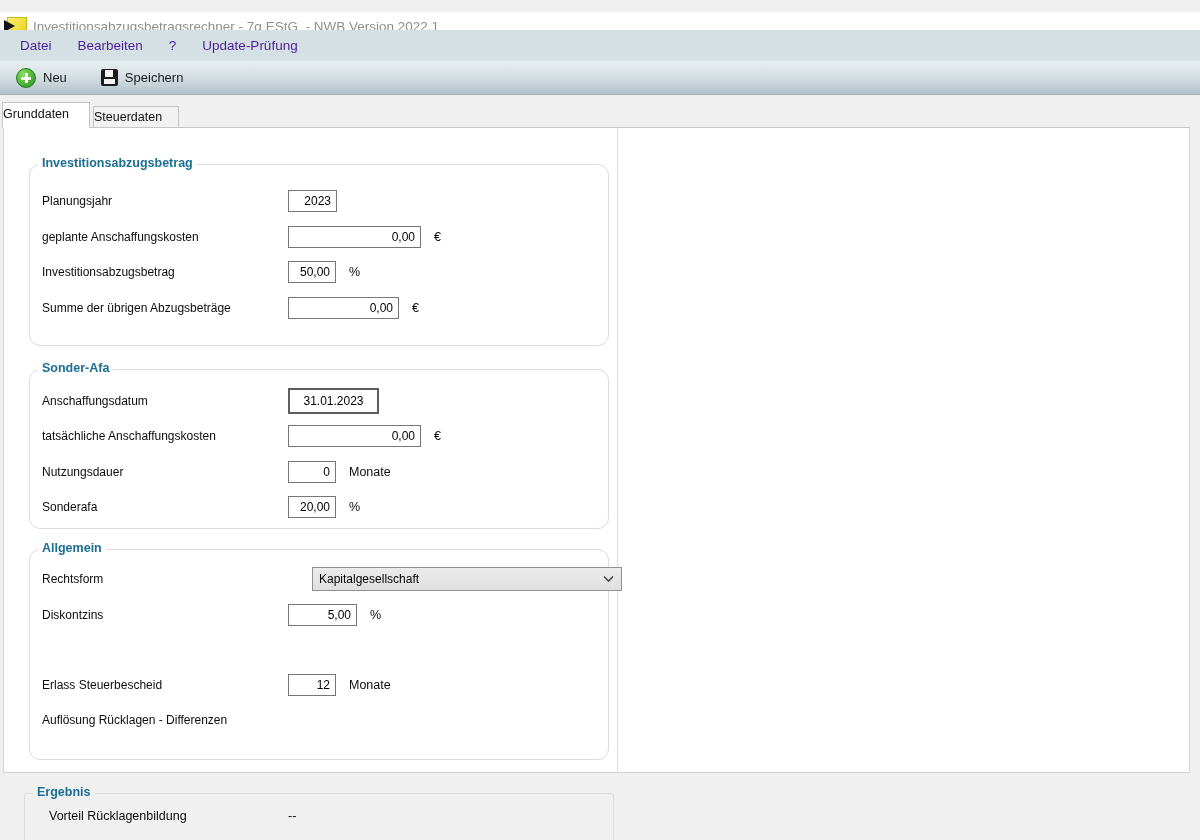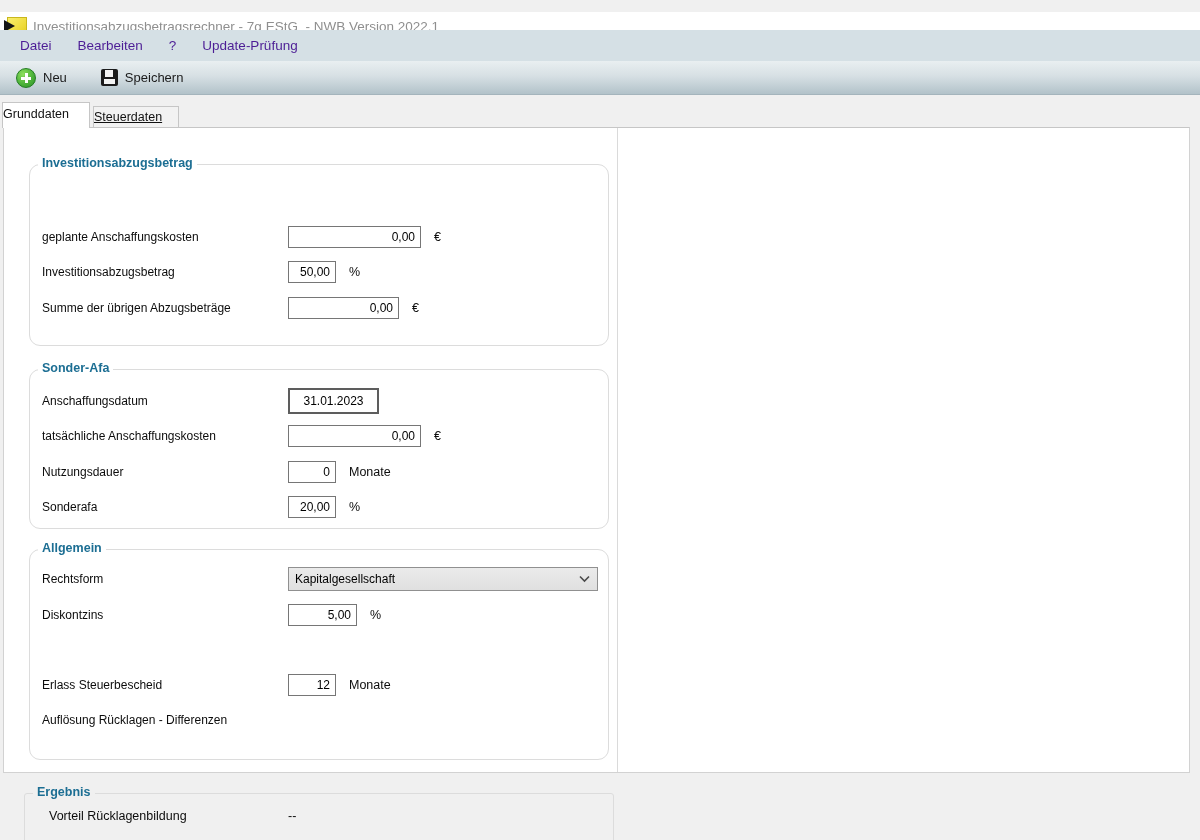--- a/index.html
+++ b/index.html
@@ -39,42 +39,42 @@
   .floppy-icon { width:17px; height:17px; background:#1b1b1b; border-radius:2px; position:relative; }
   .floppy-icon::before { content:""; position:absolute; left:4px; top:1px; width:9px; height:7px; background:#f3f3f3;
     border-right:3px solid #1b1b1b; box-shadow:inset -1px 0 0 #1b1b1b; }
   .floppy-icon::after { content:""; position:absolute; left:3px; top:10px; width:11px; height:5px; background:#f3f3f3; }
 
   
   .tabstrip { position:absolute; left:0; top:95px; width:1200px; height:32px; background:#f0f0f0; }
   .tab { position:absolute; font-size:12.5px; border:1px solid #c6c6c6; border-bottom:none;
     background:#f2f2f2; color:#111; padding-top:4px; }
   .tab.active { left:2px; top:7px; width:88px; height:26px; background:#ffffff; z-index:3; }
-  .tab.inactive { left:93px; top:11px; width:86px; height:21px; padding-top:3px;text-decoration:underline; }
+  .tab.inactive { left:93px; top:11px; width:86px; height:21px; padding-top:3px; }
 
   
   .content-panel { position:absolute; left:3px; top:127px; width:1187px; height:646px;
     background:#ffffff; border:1px solid #d2d2d2; border-top:1px solid #c6c6c6; z-index:1; }
   .inner-divider { position:absolute; left:613px; top:0; width:1px; height:644px; background:#dadada; }
 
   
   .groupbox { position:absolute; border:1px solid #dcdcdc; border-radius:11px; background:transparent; }
   .gb-title { position:absolute; top:-9px; left:8px; padding:0 4px; background:#ffffff;
     font-size:12.5px; font-weight:bold; color:#1c6e93; }
   .g1 { left:25px; top:36px;  width:580px; height:182px; }
   .g2 { left:25px; top:241px; width:580px; height:160px; }
   .g3 { left:25px; top:421px; width:580px; height:211px; }
   .row { position:absolute; left:12px; right:6px; height:23px; display:flex; align-items:center; }
   .flabel { width:246px; font-size:12px; color:#0c0c0c; flex:none; }
   .suffix { margin-left:13px; font-size:12.5px; color:#0c0c0c; }
   .tb { height:22px; border:1px solid #767676; background:#fff; font-family:inherit; font-size:12px;
     text-align:right; padding:0 5px; color:#000; flex:none; }
   .tb.date { height:26px; border:2px solid #5d5d5d; text-align:center; padding:0 2px; }
   .combo { height:24px; background:linear-gradient(#ebebeb,#e0e0e0); border:1px solid #909090;
-    display:flex; align-items:center; padding:0 6px; flex:none; }
+    display:flex; align-items:center; padding:0 6px; flex:none;margin-left:24px; }
   .combo-text { font-size:12px; color:#000; flex:1 1 auto; white-space:nowrap; overflow:hidden; }
   .chev { flex:none; margin-left:4px; }
   .chev path { stroke:#4a4a4a; stroke-width:1.6; fill:none; }
 
   
   .ergebnis { left:24px; top:793px; width:590px; height:70px; position:absolute; border:1px solid #dcdcdc;
     border-radius:3px; z-index:0; }
   .ergebnis .gb-title { background:#f0f0f0; }
   .erg-row { position:absolute; left:24px; top:15px; display:flex; align-items:center; }
   .erg-label { width:239px; font-size:12.5px; color:#0c0c0c; }
@@ -113,20 +113,25 @@
   <div class="tabstrip">
     <div class="tab active">Grunddaten</div>
     <div class="tab inactive">Steuerdaten</div>
   </div>
 
   <div class="content-panel">
     <div class="inner-divider"></div>
 
     <div class="groupbox g1">
       <span class="gb-title">Investitionsabzugsbetrag</span>
+      <div class="row" style="top:24px">
+        <span class="flabel">Planungsjahr</span>
+        <input class="tb" style="width: 49px;" value="2023">
+        <span class="suffix"></span>
+      </div>
       <div class="row" style="top:60px">
         <span class="flabel">geplante Anschaffungskosten</span>
         <input class="tb" style="width: 133px;" value="0,00">
         <span class="suffix">€</span>
       </div>
       <div class="row" style="top:95px">
         <span class="flabel">Investitionsabzugsbetrag</span>
         <input class="tb" style="width: 48px;" value="50,00">
         <span class="suffix">%</span>
       </div>

